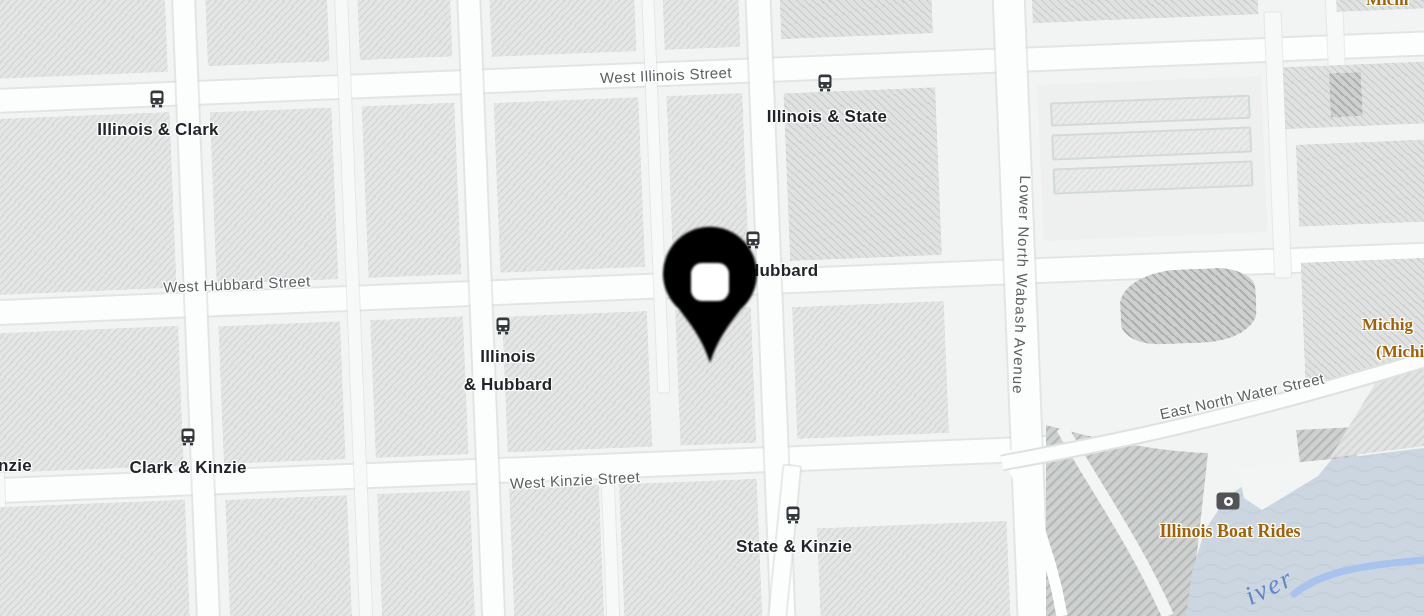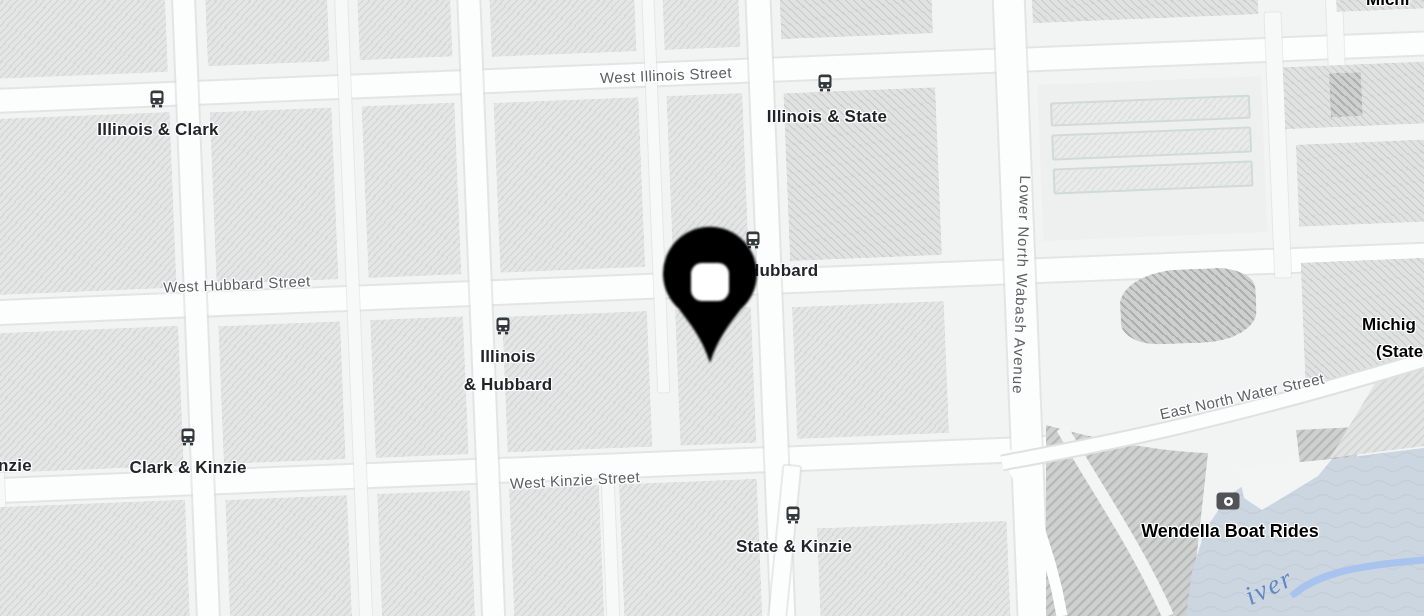--- a/index.html
+++ b/index.html
@@ -22,21 +22,21 @@
   .bldg.lightpad{background:#eef0ef;background-image:none;}
   .slat{position:absolute;background-color:#e9ebea;border:2px solid #d2dad6;border-radius:2px;
         background-image:repeating-linear-gradient(135deg,rgba(118,124,122,.10) 0 1.5px,transparent 1.5px 5px);}
 
   
   .lbl{position:absolute;white-space:nowrap;
        text-shadow:-1px -1px 0 #fff,1px -1px 0 #fff,-1px 1px 0 #fff,1px 1px 0 #fff,
                    0 -1px 0 #fff,0 1px 0 #fff,-1px 0 0 #fff,1px 0 0 #fff,0 0 4px #fff;}
   .street{color:#5b5f62;font-size:15px;letter-spacing:.4px;}
   .station{color:#212529;font-size:17px;font-weight:600;letter-spacing:.2px;}
-  .poi{color:#000000;font-size:18px;font-weight:600;}
+  .poi{color:#a16207;font-size:18px;font-weight:600;font-family:Liberation Serif, serif;}
   .center{transform:translate(-50%,-50%);}
   .river-lbl{color:#6087c6;font-family:"Liberation Serif",serif;font-style:italic;
              font-size:27px;letter-spacing:2px;text-shadow:none;}
 
   
   .bus-icon{position:absolute;width:15px;height:18px;transform:translate(-50%,-50%);}
   .cam-icon{position:absolute;width:23px;height:17px;transform:translate(-50%,-50%);
             background:#515356;border-radius:4px;}
   .cam-icon::before{content:"";position:absolute;left:50%;top:50%;width:9px;height:9px;
             transform:translate(-50%,-50%);background:#fff;border-radius:50%;}
@@ -202,26 +202,26 @@
           <rect x="1" y="0.5" width="13" height="14" rx="3" fill="#34393d"></rect>
           <rect x="3" y="3.2" width="9" height="4.8" rx="0.9" fill="#fff"></rect>
           <circle cx="4.6" cy="11.6" r="1.2" fill="#fff"></circle>
           <circle cx="10.4" cy="11.6" r="1.2" fill="#fff"></circle>
           <rect x="2.4" y="15" width="3.1" height="2.4" fill="#34393d"></rect>
           <rect x="9.5" y="15" width="3.1" height="2.4" fill="#34393d"></rect>
         </svg></span>
     <div class="lbl station center" style="left:794px;top:547px;">State &amp; Kinzie</div>
 
     <span class="cam-icon" style="left:1228px;top:501px;"></span>
-    <div class="lbl poi center" style="left:1230px;top:531px;">Wendella Boat Rides</div>
+    <div class="lbl poi center" style="left:1230px;top:531px;">Illinois Boat Rides</div>
 
     <div class="lbl station" style="left:-2px;top:456px;">nzie</div>
     <div class="lbl poi" style="left:1362px;top:311px;line-height:27px;font-weight:600;font-size:17px;">
       <span>Michig</span><br>
-      <span style="margin-left:14px;">(State</span>
+      <span style="margin-left:14px;">(Michi</span>
     </div>
     <div class="lbl poi" style="left:1366px;top:-10px;font-size:17px;">Michi</div>
     <div class="river-lbl lbl" style="left:1240px;top:584px;transform:rotate(-26deg);transform-origin:left top;">iver</div>
   </div>
 
   <svg id="pin" width="110" height="145" viewBox="0 0 110 145">
     <path d="M55,138 C47,113 36,100 24,84 A47,47 0 1 1 86,84 C74,100 63,113 55,138 Z" fill="#000"></path>
     <rect x="36" y="38" width="38" height="38" rx="11" fill="#fff"></rect>
   </svg>
 </div>

